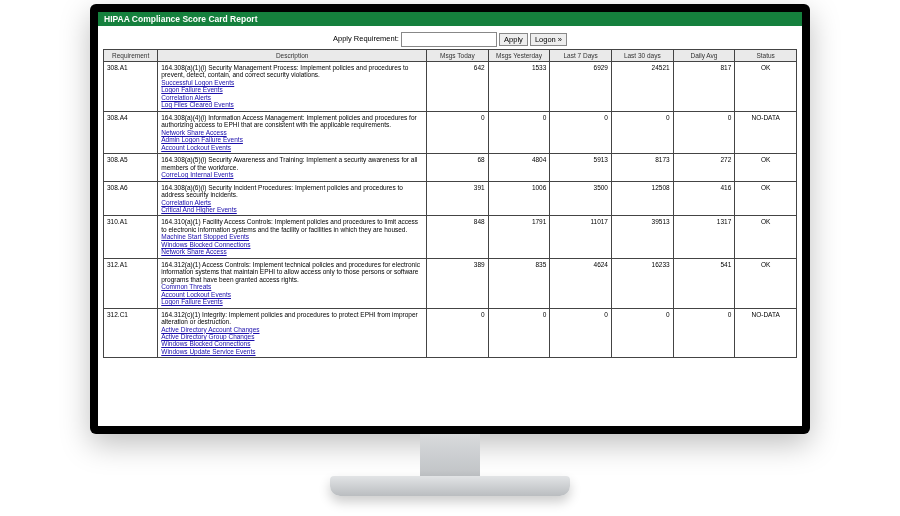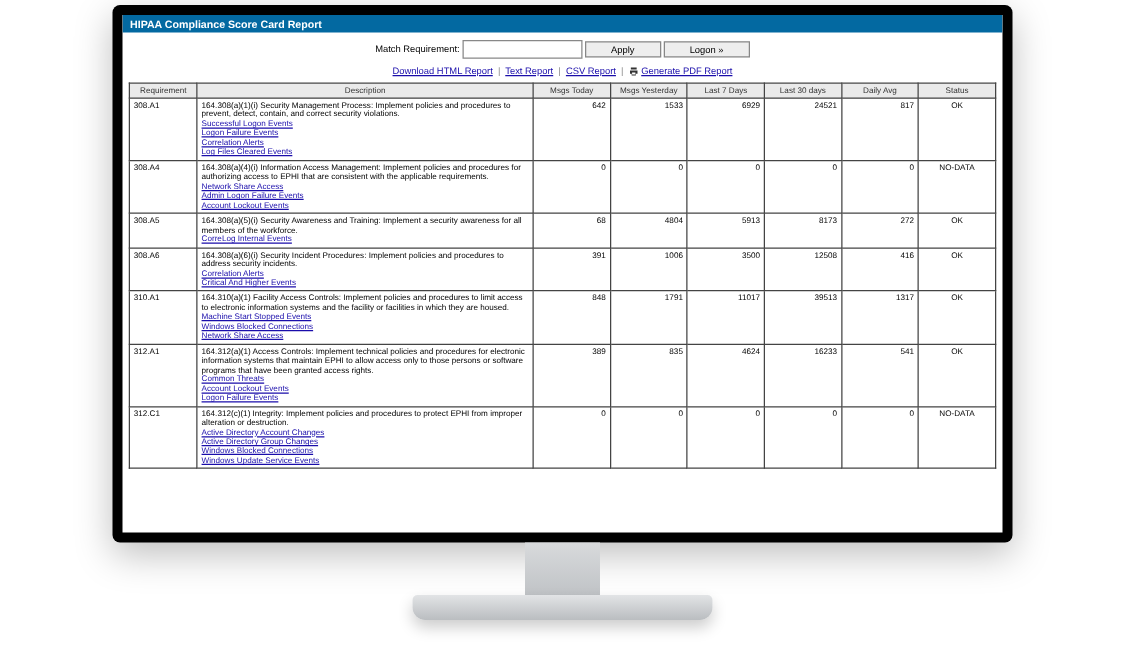--- a/index.html
+++ b/index.html
@@ -4,24 +4,24 @@
 <style>
   html,body{margin:0;padding:0;width:900px;height:516px;background:#fff;font-family:Arial,Helvetica,sans-serif;}
   .stage{position:relative;width:900px;height:516px;}
   
   .monitor{position:absolute;left:90px;top:4px;width:720px;height:430px;background:#000;border-radius:6px;box-shadow:0 10px 30px rgba(0,0,0,.25);}
   .screen{position:absolute;left:8px;top:8px;right:8px;bottom:8px;background:#fff;overflow:hidden;}
   
   .stand-neck{position:absolute;left:420px;top:434px;width:60px;height:42px;background:linear-gradient(#d8dadc,#c0c3c6);}
   .stand-base{position:absolute;left:330px;top:476px;width:240px;height:20px;background:linear-gradient(#e2e4e6,#babdc0);border-radius:4px 4px 10px 10px;box-shadow:0 6px 12px rgba(0,0,0,.2);}
   
-  .titlebar{background:#0369a1;color:#fff;font-size:8.5px;padding:2px 6px;font-weight:bold;}
+  .titlebar{background:#15803d;color:#fff;font-size:8.5px;padding:2px 6px;font-weight:bold;}
   .filterbar{text-align:center;font-size:7.5px;padding:6px 0 2px;color:#000;}
   .filterbar input[type=text]{font-size:7.5px;height:11px;width:90px;border:1px solid #888;vertical-align:middle;}
-  .btn{font-size:7.5px;height:13px;border:1px solid #888;background:#eee;padding:0 20px;vertical-align:middle;cursor:pointer;}
+  .btn{font-size:7.5px;height:13px;border:1px solid #888;background:#eee;padding:0 4px;vertical-align:middle;cursor:pointer;}
   .linksbar{text-align:center;font-size:7.5px;padding:3px 0 5px;}
   .linksbar a{color:#1a0dab;text-decoration:underline;cursor:pointer;}
   .sep{color:#888;padding:0 2px;}
   .printer-icon svg{width:8px;height:8px;vertical-align:middle;}
   table.grid{border-collapse:collapse;width:calc(100% - 10px);margin:0 5px;font-size:6.5px;color:#000;table-layout:fixed;}
   table.grid th,table.grid td{border:1px solid #444;padding:2px 3px;vertical-align:top;}
   table.grid th{background:#eaeaea;font-weight:normal;color:#333;text-align:center;}
   col.c-req{width:44px;} col.c-desc{width:218px;}
   col.c-num{width:50px;} col.c-status{width:50px;}
   td.req{text-align:left;}
@@ -34,40 +34,26 @@
 <body>
 <div class="stage">
   <div class="monitor">
     <div class="screen">
 
       <div class="titlebar">
         <span>HIPAA Compliance Score Card Report</span>
       </div>
 
       <div class="filterbar">
-        <span>Match Requirement:</span>
+        <span>Apply Requirement:</span>
         <input type="text" value="" style="">
         <button class="btn">Apply</button>
         <button class="btn">Logon »</button>
       </div>
 
-      <div class="linksbar">
-        <a>Download HTML Report</a>
-        <span class="sep">|</span>
-        <a>Text Report</a>
-        <span class="sep">|</span>
-        <a>CSV Report</a>
-        <span class="sep">|</span>
-        <span class="printer-icon">
-          <svg viewBox="0 0 24 24" fill="#333">
-              <path d="M19 8H5V3h14v5zm2 2H3v8h4v4h10v-4h4v-8zM8 20v-5h8v5H8z"></path>
-            </svg>
-        </span>
-        <a>Generate PDF Report</a>
-      </div>
 
       <table class="grid">
         <colgroup>
           <col class="c-req">
             <col class="c-desc">
             <col class="c-num">
             <col class="c-num">
           <col class="c-num">
             <col class="c-num">
             <col class="c-num">

